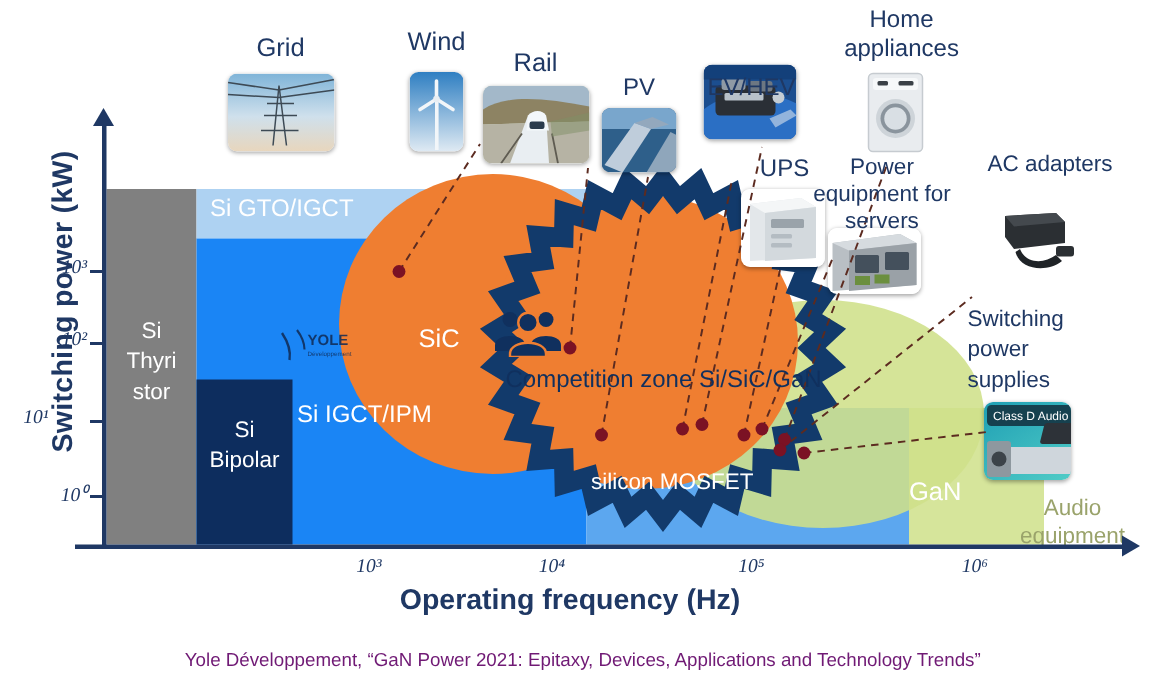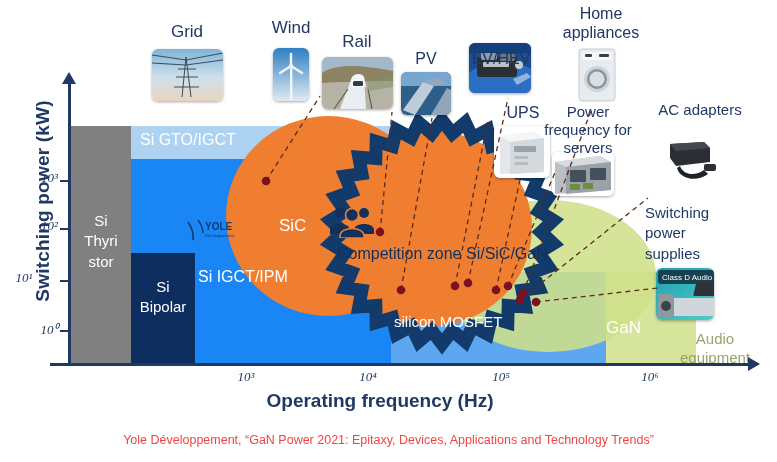--- a/index.html
+++ b/index.html
@@ -63,21 +63,21 @@
 
   
   .thumb{position:absolute;border-radius:6px;overflow:hidden;box-shadow:0 1px 3px rgba(0,0,0,.35);}
 
   
   #people-icon{left:329px;top:204px;width:46px;height:34px;}
 
   
   #watermark{left:186px;top:216px;width:66px;height:26px;opacity:.85;}
 
-  #caption{left:0;top:433px;width:777px;text-align:center;color:#ef4444;font-size:12.5px;}
+  #caption{left:0;top:433px;width:777px;text-align:center;color:#701a75;font-size:12.5px;}
   #dash-layer{left:0;top:0;width:777px;height:462px;pointer-events:none;}
 </style>
 </head>
 <body>
 
 <div id="stage">
 
   <div class="abs block" id="blk-thyristor"></div>
   <div class="abs block" id="blk-gto"></div>
   <div class="abs block" id="blk-igbt"></div>
@@ -313,21 +313,21 @@
   <div class="callout" style="left:317px;top:32px;width:80px;font-size:17px;">Rail</div>
   <div class="callout" style="left:396px;top:49px;width:60px;font-size:16px;">PV</div>
   <div class="callout" style="left:456px;top:17px;width:90px;font-size:16px;margin-top:32px;">EV/HEV</div>
   <div class="callout" style="left:556px;top:4px;width:90px;font-size:16px;">
     <span>Home</span><br>
     <span>appliances</span>
   </div>
   <div class="callout" style="left:488px;top:103px;width:70px;font-size:16px;">UPS</div>
   <div class="callout" style="left:541px;top:103px;width:94px;font-size:15px;">
     <span>Power</span><br>
-    <span>frequency for</span><br>
+    <span>equipment for</span><br>
     <span>servers</span>
   </div>
   <div class="callout" style="left:645px;top:101px;width:110px;font-size:15px;">AC adapters</div>
   <div class="callout" style="left:645px;top:203px;width:100px;font-size:15px;text-align:left;line-height:1.35;">
     <span>Switching</span><br>
     <span>power</span><br>
     <span>supplies</span>
   </div>
 
   <div class="abs axis-line" id="y-axis"></div>

